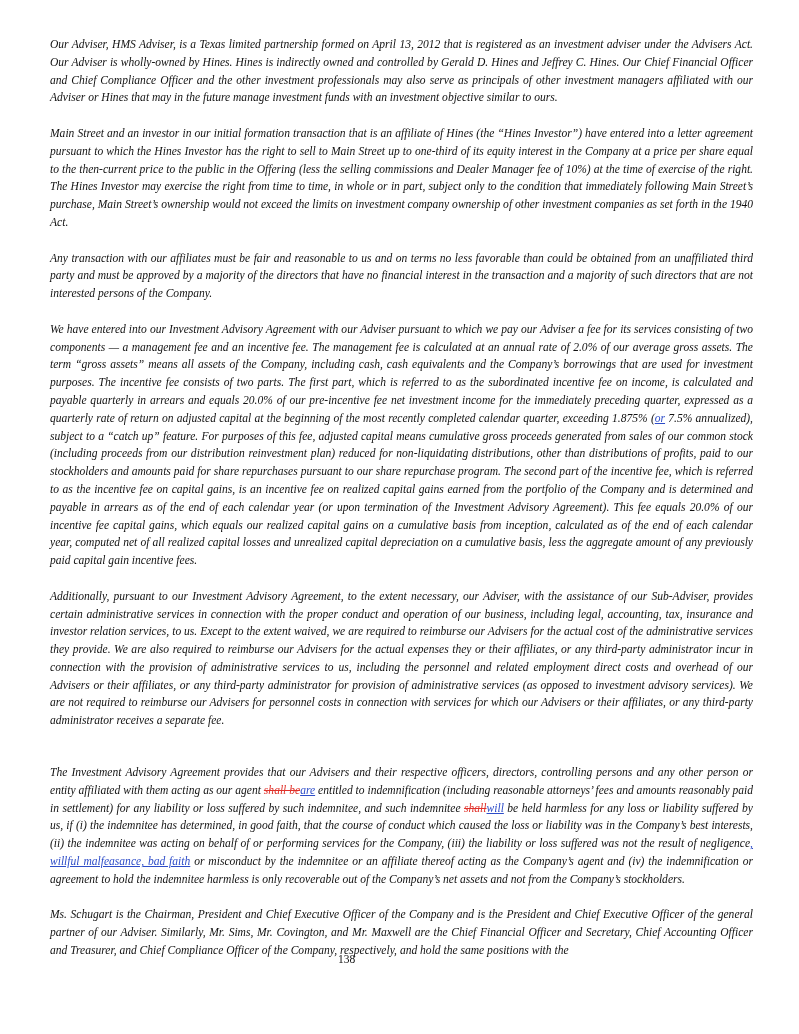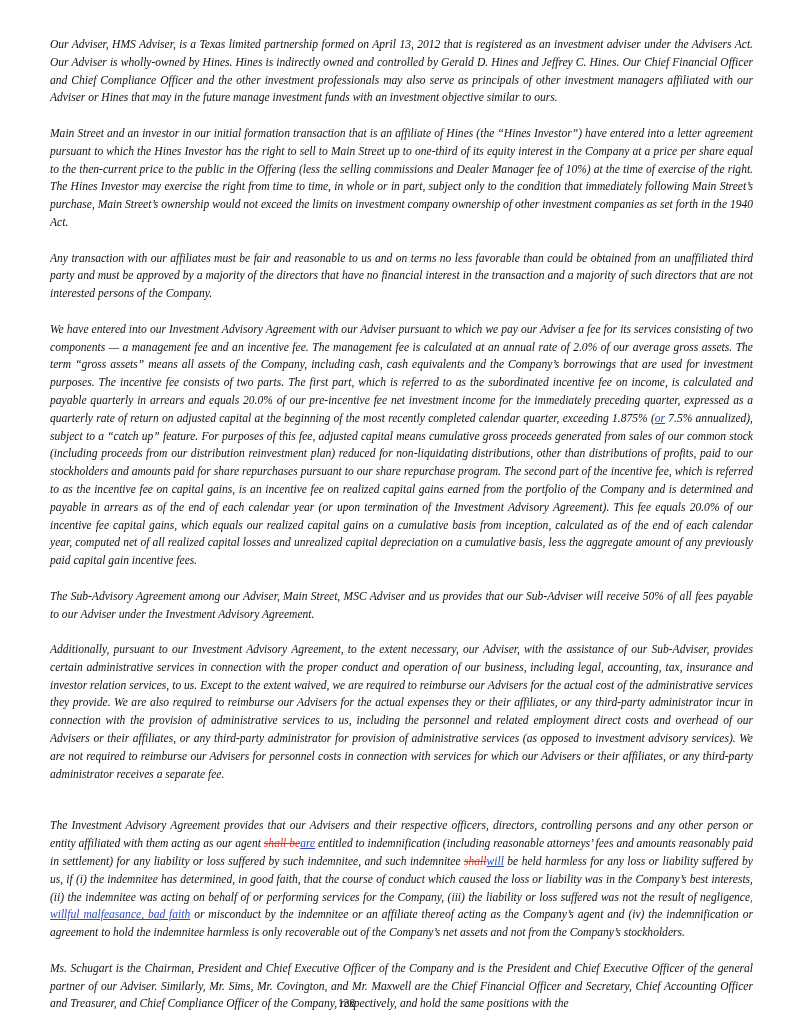--- a/index.html
+++ b/index.html
@@ -7,42 +7,39 @@
   .page {
     position: absolute; left: 50px; top: 36px; width: 703px;
     font-family: "Liberation Serif", serif; font-size: 11.55px; line-height: 17.8px;
     color: #111111; text-align: justify;
   }
   .para { margin: 0 0 17.8px 0; font-style: italic; }
   .para.extra-gap { margin-top: 34px; }
   .del { color: #e0322b; text-decoration: line-through; }
   .ins { color: #2d4cc8; text-decoration: underline; }
   .page-number {
-    position: absolute; left: 0; width: 693px; top: 997px; text-align: center;
+    position: absolute; left: 0; width: 693px; top: 953px; text-align: center;
     font-family: "Liberation Serif", serif; font-size: 11.5px; color: #111111;
   }
 </style>
 </head>
 <body>
 
 <div class="page">
   <p class="para">
     <span>Our Adviser, HMS Adviser, is a Texas limited partnership formed on April 13, 2012 that is registered as an investment adviser under the Advisers Act. Our Adviser is wholly-owned by Hines. Hines is indirectly owned and controlled by Gerald D. Hines and Jeffrey C. Hines. Our Chief Financial Officer and Chief Compliance Officer and the other investment professionals may also serve as principals of other investment managers affiliated with our Adviser or Hines that may in the future manage investment funds with an investment objective similar to ours.</span>
   </p>
   <p class="para">
     <span>Main Street and an investor in our initial formation transaction that is an affiliate of Hines (the “Hines Investor”) have entered into a letter agreement pursuant to which the Hines Investor has the right to sell to Main Street up to one-third of its equity interest in the Company at a price per share equal to the then-current price to the public in the Offering (less the selling commissions and Dealer Manager fee of 10%) at the time of exercise of the right. The Hines Investor may exercise the right from time to time, in whole or in part, subject only to the condition that immediately following Main Street’s purchase, Main Street’s ownership would not exceed the limits on investment company ownership of other investment companies as set forth in the 1940 Act.</span>
   </p>
   <p class="para">
     <span>Any transaction with our affiliates must be fair and reasonable to us and on terms no less favorable than could be obtained from an unaffiliated third party and must be approved by a majority of the directors that have no financial interest in the transaction and a majority of such directors that are not interested persons of the Company.</span>
   </p>
   <p class="para"><span>We have entered into our Investment Advisory Agreement with our Adviser pursuant to which we pay our Adviser a fee for its services consisting of two components — a management fee and an incentive fee. The management fee is calculated at an annual rate of 2.0% of our average gross assets. The term “gross assets” means all assets of the Company, including cash, cash equivalents and the Company’s borrowings that are used for investment purposes. The incentive fee consists of two parts. The first part, which is referred to as the subordinated incentive fee on income, is calculated and payable quarterly in arrears and equals 20.0% of our pre-incentive fee net investment income for the immediately preceding quarter, expressed as a quarterly rate of return on adjusted capital at the beginning of the most recently completed calendar quarter, exceeding 1.875% (</span><span class="ins">or</span><span> 7.5% annualized), subject to a “catch up” feature. For purposes of this fee, adjusted capital means cumulative gross proceeds generated from sales of our common stock (including proceeds from our distribution reinvestment plan) reduced for non-liquidating distributions, other than distributions of profits, paid to our stockholders and amounts paid for share repurchases pursuant to our share repurchase program. The second part of the incentive fee, which is referred to as the incentive fee on capital gains, is an incentive fee on realized capital gains earned from the portfolio of the Company and is determined and payable in arrears as of the end of each calendar year (or upon termination of the Investment Advisory Agreement). This fee equals 20.0% of our incentive fee capital gains, which equals our realized capital gains on a cumulative basis from inception, calculated as of the end of each calendar year, computed net of all realized capital losses and unrealized capital depreciation on a cumulative basis, less the aggregate amount of any previously paid capital gain incentive fees.</span></p>
   <p class="para">
-    <span>The Sub-Advisory Agreement among our Adviser, Main Street, MSC Adviser and us provides that our Sub-Adviser will receive 50% of all fees payable to our Adviser under the Investment Advisory Agreement.</span>
-  </p>
-  <p class="para">
     <span>Additionally, pursuant to our Investment Advisory Agreement, to the extent necessary, our Adviser, with the assistance of our Sub-Adviser, provides certain administrative services in connection with the proper conduct and operation of our business, including legal, accounting, tax, insurance and investor relation services, to us. Except to the extent waived, we are required to reimburse our Advisers for the actual cost of the administrative services they provide. We are also required to reimburse our Advisers for the actual expenses they or their affiliates, or any third-party administrator incur in connection with the provision of administrative services to us, including the personnel and related employment direct costs and overhead of our Advisers or their affiliates, or any third-party administrator for provision of administrative services (as opposed to investment advisory services). We are not required to reimburse our Advisers for personnel costs in connection with services for which our Advisers or their affiliates, or any third-party administrator receives a separate fee.</span>
   </p>
   <p class="para extra-gap"><span>The Investment Advisory Agreement provides that our Advisers and their respective officers, directors, controlling persons and any other person or entity affiliated with them acting as our agent </span><span class="del">shall be</span><span class="ins">are</span><span> entitled to indemnification (including reasonable attorneys’ fees and amounts reasonably paid in settlement) for any liability or loss suffered by such indemnitee, and such indemnitee </span><span class="del">shall</span><span class="ins">will</span><span> be held harmless for any loss or liability suffered by us, if (i) the indemnitee has determined, in good faith, that the course of conduct which caused the loss or liability was in the Company’s best interests, (ii) the indemnitee was acting on behalf of or performing services for the Company, (iii) the liability or loss suffered was not the result of negligence</span><span class="ins">, willful malfeasance, bad faith</span><span> or misconduct by the indemnitee or an affiliate thereof acting as the Company’s agent and (iv) the indemnification or agreement to hold the indemnitee harmless is only recoverable out of the Company’s net assets and not from the Company’s stockholders.</span></p>
   <p class="para">
     <span>Ms. Schugart is the Chairman, President and Chief Executive Officer of the Company and is the President and Chief Executive Officer of the general partner of our Adviser. Similarly, Mr. Sims, Mr. Covington, and Mr. Maxwell are the Chief Financial Officer and Secretary, Chief Accounting Officer and Treasurer, and Chief Compliance Officer of the Company, respectively, and hold the same positions with the</span>
   </p>
 </div>
 
 <div class="page-number">138</div>
 

